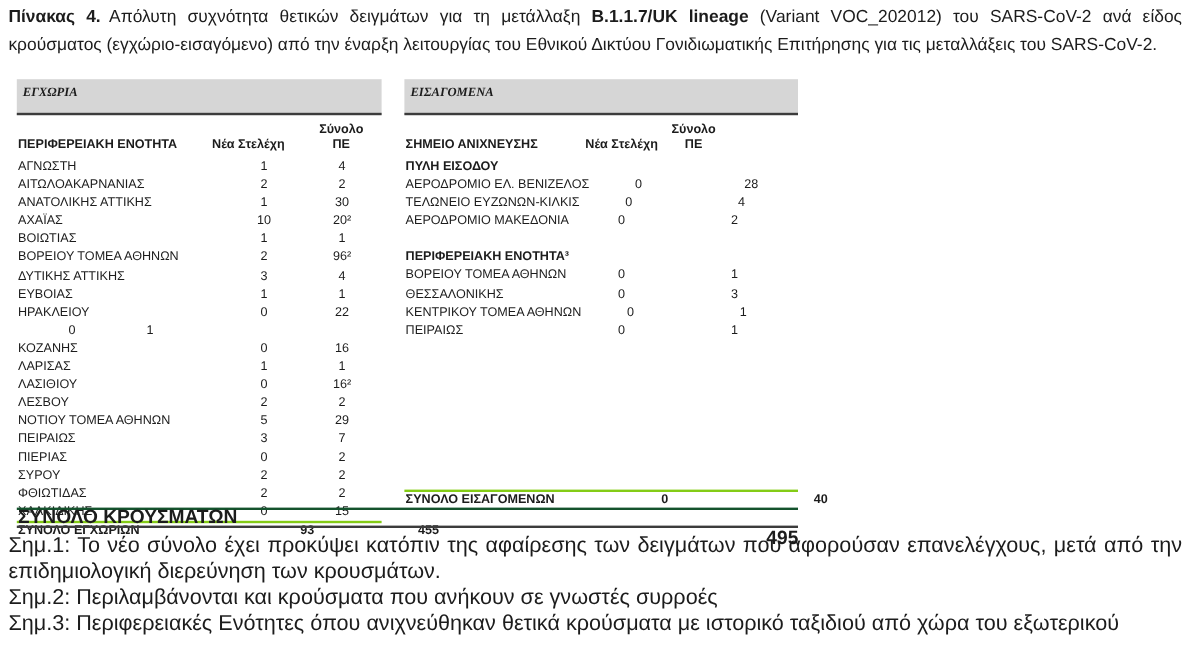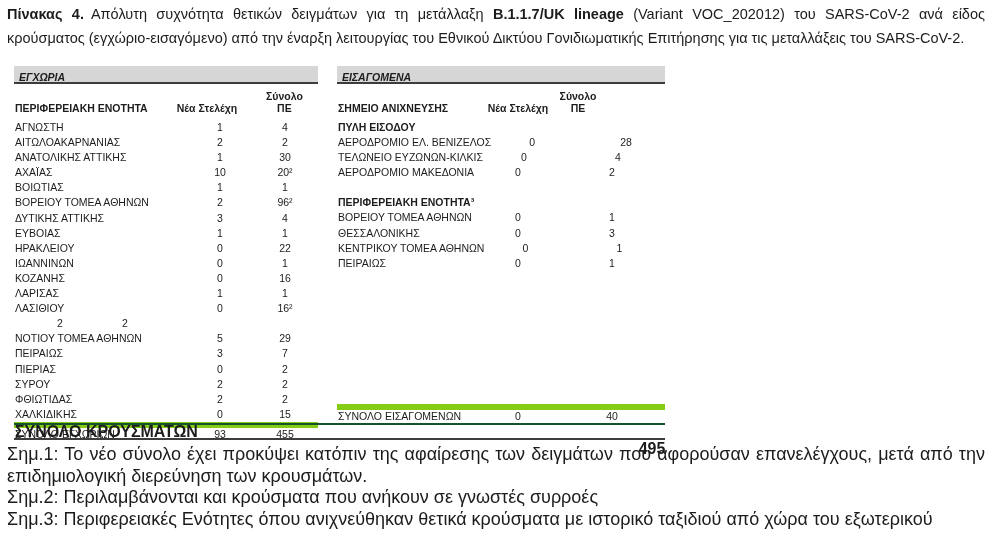--- a/index.html
+++ b/index.html
@@ -20,42 +20,42 @@
   
   .tables{
     position:absolute;top:66px;left:14px;width:651px;height:357px;
     display:flex;
   }
   .tbl{display:flex;flex-direction:column;height:357px;box-sizing:border-box;}
   .tbl-left{width:304px;}
   .tbl-right{width:328px;margin-left:19px;}
   .band{
     height:15px;background:#d6d6d6;border-bottom:2px solid #3c3c3c;
-    padding:1px 0 0 5px;box-sizing:content-box;
+    padding:1px 0 12px 5px;box-sizing:content-box;font-family:Liberation Serif, serif;
   }
   .band span{font-size:10.5px;font-weight:bold;font-style:italic;}
   .colhdr{display:flex;align-items:flex-end;padding:6px 0 6px;font-weight:bold;}
   .row,.colhdr{font-size:10.5px;}
   .row{display:flex;align-items:flex-start;height:15.1px;line-height:15.1px;white-space:nowrap;}
   .row.gap{margin-top:15px;}
   .c1{box-sizing:border-box;padding-left:1px;}
   .c2,.c3{box-sizing:border-box;text-align:center;}
   .tbl-left  .c1{flex:0 0 160px;}
   .tbl-left  .c2{flex:0 0 92px;}
   .tbl-left  .c3{flex:0 0 52px;padding-right:14px;}
   .tbl-left  .colhdr .c2{padding-right:26px;}
   .tbl-left  .colhdr .c3{padding-right:18px;}
   .tbl-right .c1{flex:0 0 140px;}
   .tbl-right .c2{flex:0 0 82px;}
   .tbl-right .c3{flex:0 0 106px;}
   .tbl-right .colhdr .c3{padding-right:68px;}
   .subhdr{font-weight:bold;}
   .total{
-    margin-top:auto;border-top:6px solid #84cc16;
-    font-weight:normal;height:13px;line-height:13px;
+    margin-top:auto;border-top:2px solid #84cc16;
+    font-weight:bold;height:13px;line-height:13px;gap:36px;
   }
   
   .grand{
     position:absolute;top:423px;left:14px;width:651px;height:11px;
     border-top:2px solid #14532d;border-bottom:2px solid #3c3c3c;
     box-sizing:content-box;padding:1px 0;
     font-size:16px;font-weight:bold;line-height:11px;
   }
   .glabel{position:absolute;left:1px;top:1px;}
   .gvalue{position:absolute;left:610px;top:1px;width:56px;text-align:center;margin-top:17px;}
@@ -121,40 +121,40 @@
             <span class="c1" data-name="row-label">ΕΥΒΟΙΑΣ</span>
             <span class="c2" data-name="new-strains-value">1</span>
             <span class="c3" data-name="total-pe-value">1</span>
           </div>
           <div class="row" data-name="table-row">
             <span class="c1" data-name="row-label">ΗΡΑΚΛΕΙΟΥ</span>
             <span class="c2" data-name="new-strains-value">0</span>
             <span class="c3" data-name="total-pe-value">22</span>
           </div>
           <div class="row" data-name="table-row">
-            <span class="c1" data-name="row-label">ΙΩΑΝΝΙΝΩΝ</span>
             <span class="c2" data-name="new-strains-value">0</span>
             <span class="c3" data-name="total-pe-value">1</span>
           </div>
           <div class="row" data-name="table-row">
             <span class="c1" data-name="row-label">ΚΟΖΑΝΗΣ</span>
             <span class="c2" data-name="new-strains-value">0</span>
             <span class="c3" data-name="total-pe-value">16</span>
           </div>
           <div class="row" data-name="table-row">
             <span class="c1" data-name="row-label">ΛΑΡΙΣΑΣ</span>
             <span class="c2" data-name="new-strains-value">1</span>
             <span class="c3" data-name="total-pe-value">1</span>
           </div>
           <div class="row" data-name="table-row">
             <span class="c1" data-name="row-label">ΛΑΣΙΘΙΟΥ</span>
             <span class="c2" data-name="new-strains-value">0</span>
             <span class="c3" data-name="total-pe-value">16²</span>
           </div>
           <div class="row" data-name="table-row">
+            <span class="c1" data-name="row-label">ΛΕΣΒΟΥ</span>
             <span class="c2" data-name="new-strains-value">2</span>
             <span class="c3" data-name="total-pe-value">2</span>
           </div>
           <div class="row" data-name="table-row">
             <span class="c1" data-name="row-label">ΝΟΤΙΟΥ ΤΟΜΕΑ ΑΘΗΝΩΝ</span>
             <span class="c2" data-name="new-strains-value">5</span>
             <span class="c3" data-name="total-pe-value">29</span>
           </div>
           <div class="row" data-name="table-row">
             <span class="c1" data-name="row-label">ΠΕΙΡΑΙΩΣ</span>

